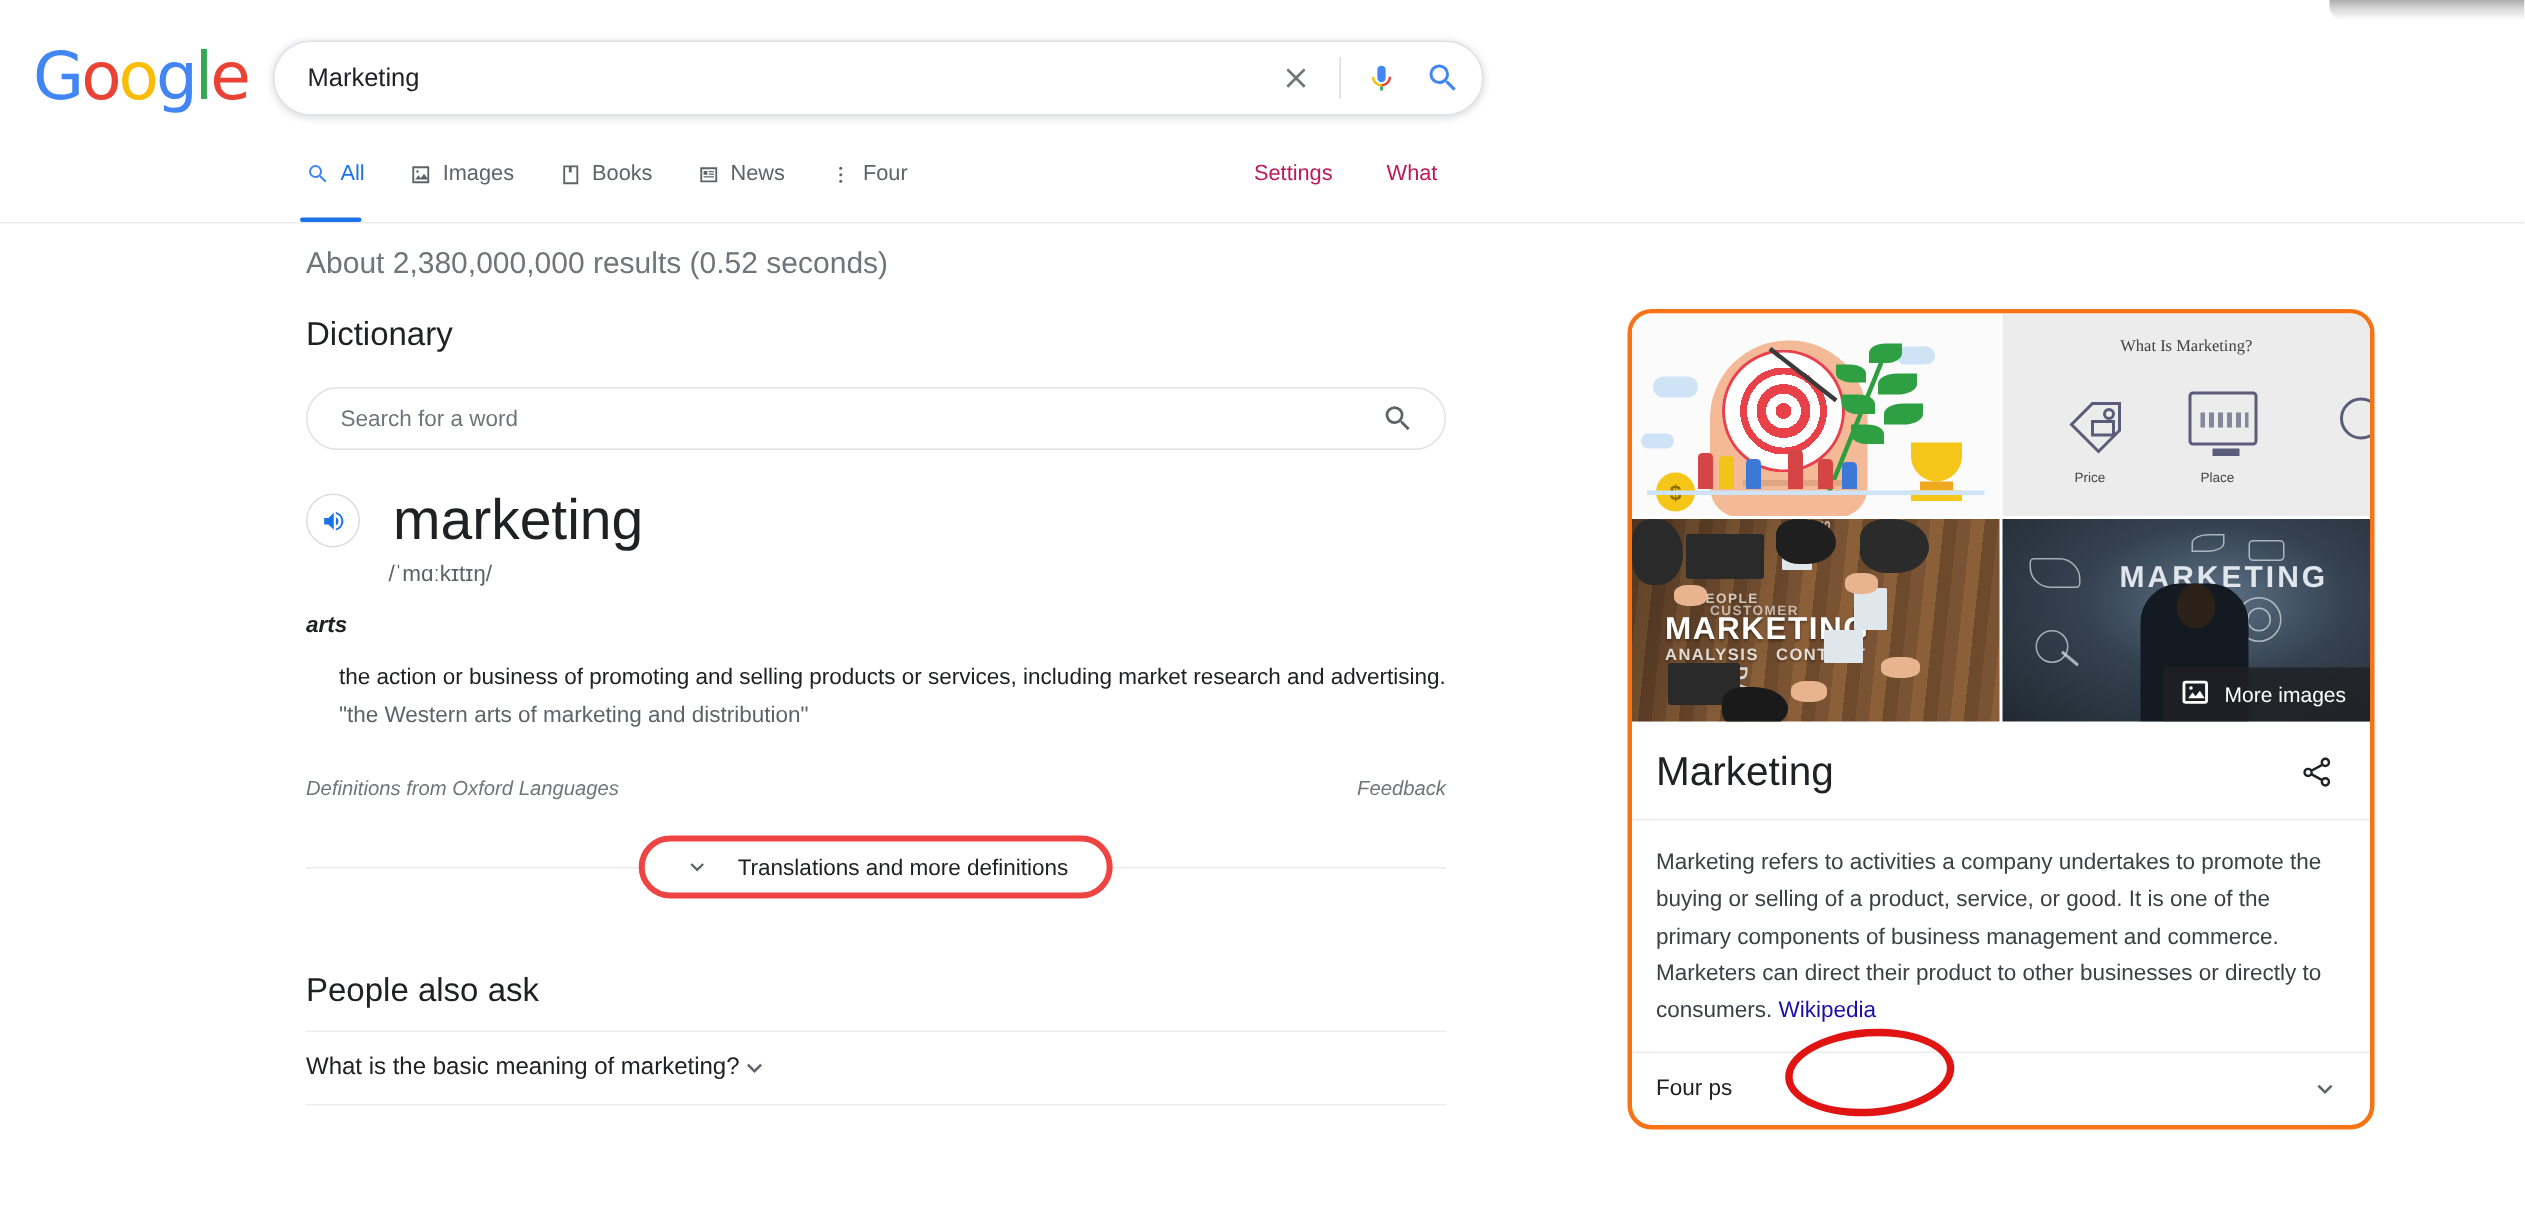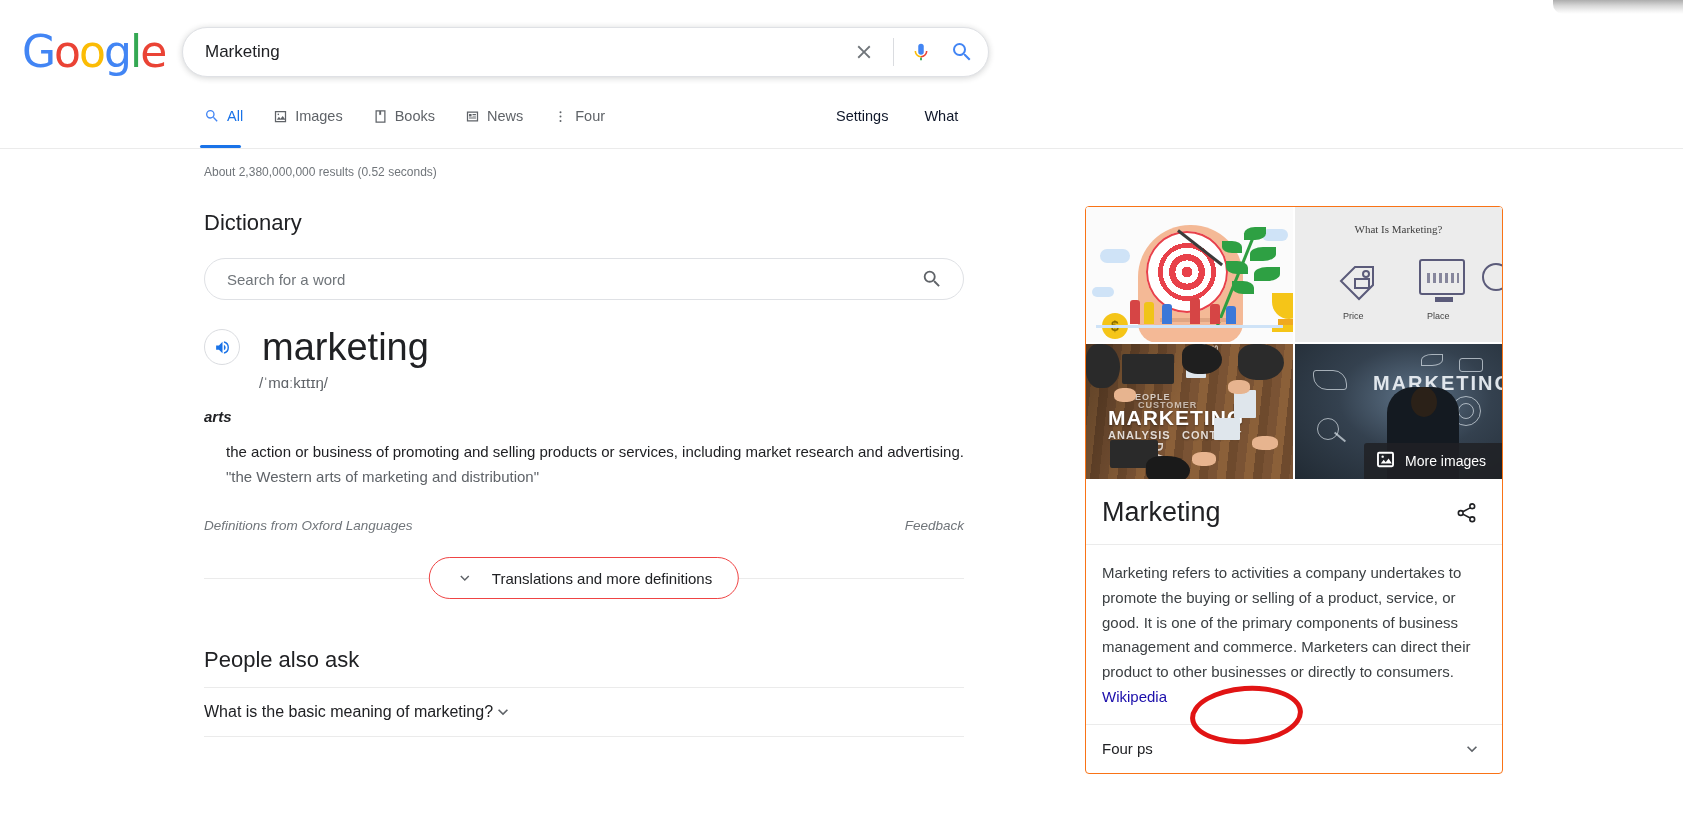--- a/index.html
+++ b/index.html
@@ -65,30 +65,30 @@
   }
   .tab .lbl { line-height: 18px; }
   .tab.active { color: #1a73e8; justify-content: flex-end; }
   .tab.active::after {
     content:""; position:absolute; left:-4px; right:16px; bottom:-10px;
     height:3px; background:#1a73e8; border-radius:2px;
   }
   .tab svg { display:block; }
   .right-links { position:absolute; right: 0; top: 0; display:flex; }
   .right-links .rl {
-    font-size: 14.5px; color:#0f172a; cursor:pointer; margin-left: 36px;
+    font-size: 14.5px; color:#be185d; cursor:pointer; margin-left: 36px;
   }
   .nav-underline {
     position:absolute; left:0; right:0; top: 148px; height:1px; background:#ebebeb;
   }
 
   
   .results-count {
     position:absolute; left:204px; top:165px;
-    font-size: 12px; color:#70757a;
+    font-size: 20px; color:#70757a;
   }
 
   
   .main-col { position:absolute; left:204px; top:210px; width: 762px; }
   .section-title {
     font-size: 22px; color:#202124; font-weight:400; margin:0 0 22px 0;
     font-family:"Liberation Sans", sans-serif;
   }
   .word-search {
     width: 760px; height: 42px; border:1px solid #dfe1e5; border-radius:21px;
@@ -117,38 +117,38 @@
   .def-text { font-size:15px; color:#202124; line-height:1.5; max-width: 745px; }
   .def-example { font-size:15px; color:#5f6368; line-height:1.5; margin-top:2px; }
   .src-row { display:flex; justify-content:space-between; align-items:center; margin-top:30px; width:760px; }
   .src-text { font-size:13.5px; color:#70757a;font-style:italic; }
   .feedback { font-size:13.5px; color:#70757a; font-style:italic; cursor:pointer; }
 
   .expander-wrap { position:relative; margin-top: 24px; width:760px; height:42px; }
   .expander-line { position:absolute; left:0; right:0; top:21px; height:1px; background:#ebebeb; }
   .expander-btn {
     position:absolute; left:50%; transform:translateX(-50%); top:0;
-    height:42px; padding: 0 26px; border:1px solid #ef4444; border-radius:21px;
+    height:42px; padding: 0 26px; border:4px solid #ef4444; border-radius:21px;
     background:#fff; display:flex; align-items:center; gap:18px;
     font-size:15px; color:#202124; cursor:pointer;
   }
 
   .paa-title { margin-top: 48px; font-size: 22px; color:#202124; font-weight:400; }
   .paa-rule { margin-top: 14px; width:760px; height:1px; background:#ebebeb; }
   .paa-item {
     width:760px; height:48px; display:flex; align-items:center; justify-content:flex-start;
     font-size:16px; color:#202124; cursor:pointer;
   }
   .paa-rule2 { width:760px; height:1px; background:#ebebeb; }
   .chev { color:#70757a; display:flex; align-items:center; }
 
   
   .kp {
-    position:absolute; left:1085px; top:206px; width:418px;
-    background:#fff; border:1px solid #f97316; border-radius:4px;
+    position:absolute; left:1085px; top:206px; width:498px;
+    background:#fff; border:3px solid #f97316; border-radius:16px;
     overflow:hidden;
   }
   .kp-images { display:grid; grid-template-columns: 1fr 1fr; width:100%; height:272px; gap:2px; background:#fff; }
   .kp-img { position:relative; overflow:hidden; }
   
   .img-head { background:#fbfbfb; }
   .img-head .sky1, .img-head .sky2, .img-head .sky3 {
     position:absolute; background:#cfe3f7; border-radius:12px;
   }
   .img-head .sky1 { width:30px;height:14px; left:14px; top:42px; }

